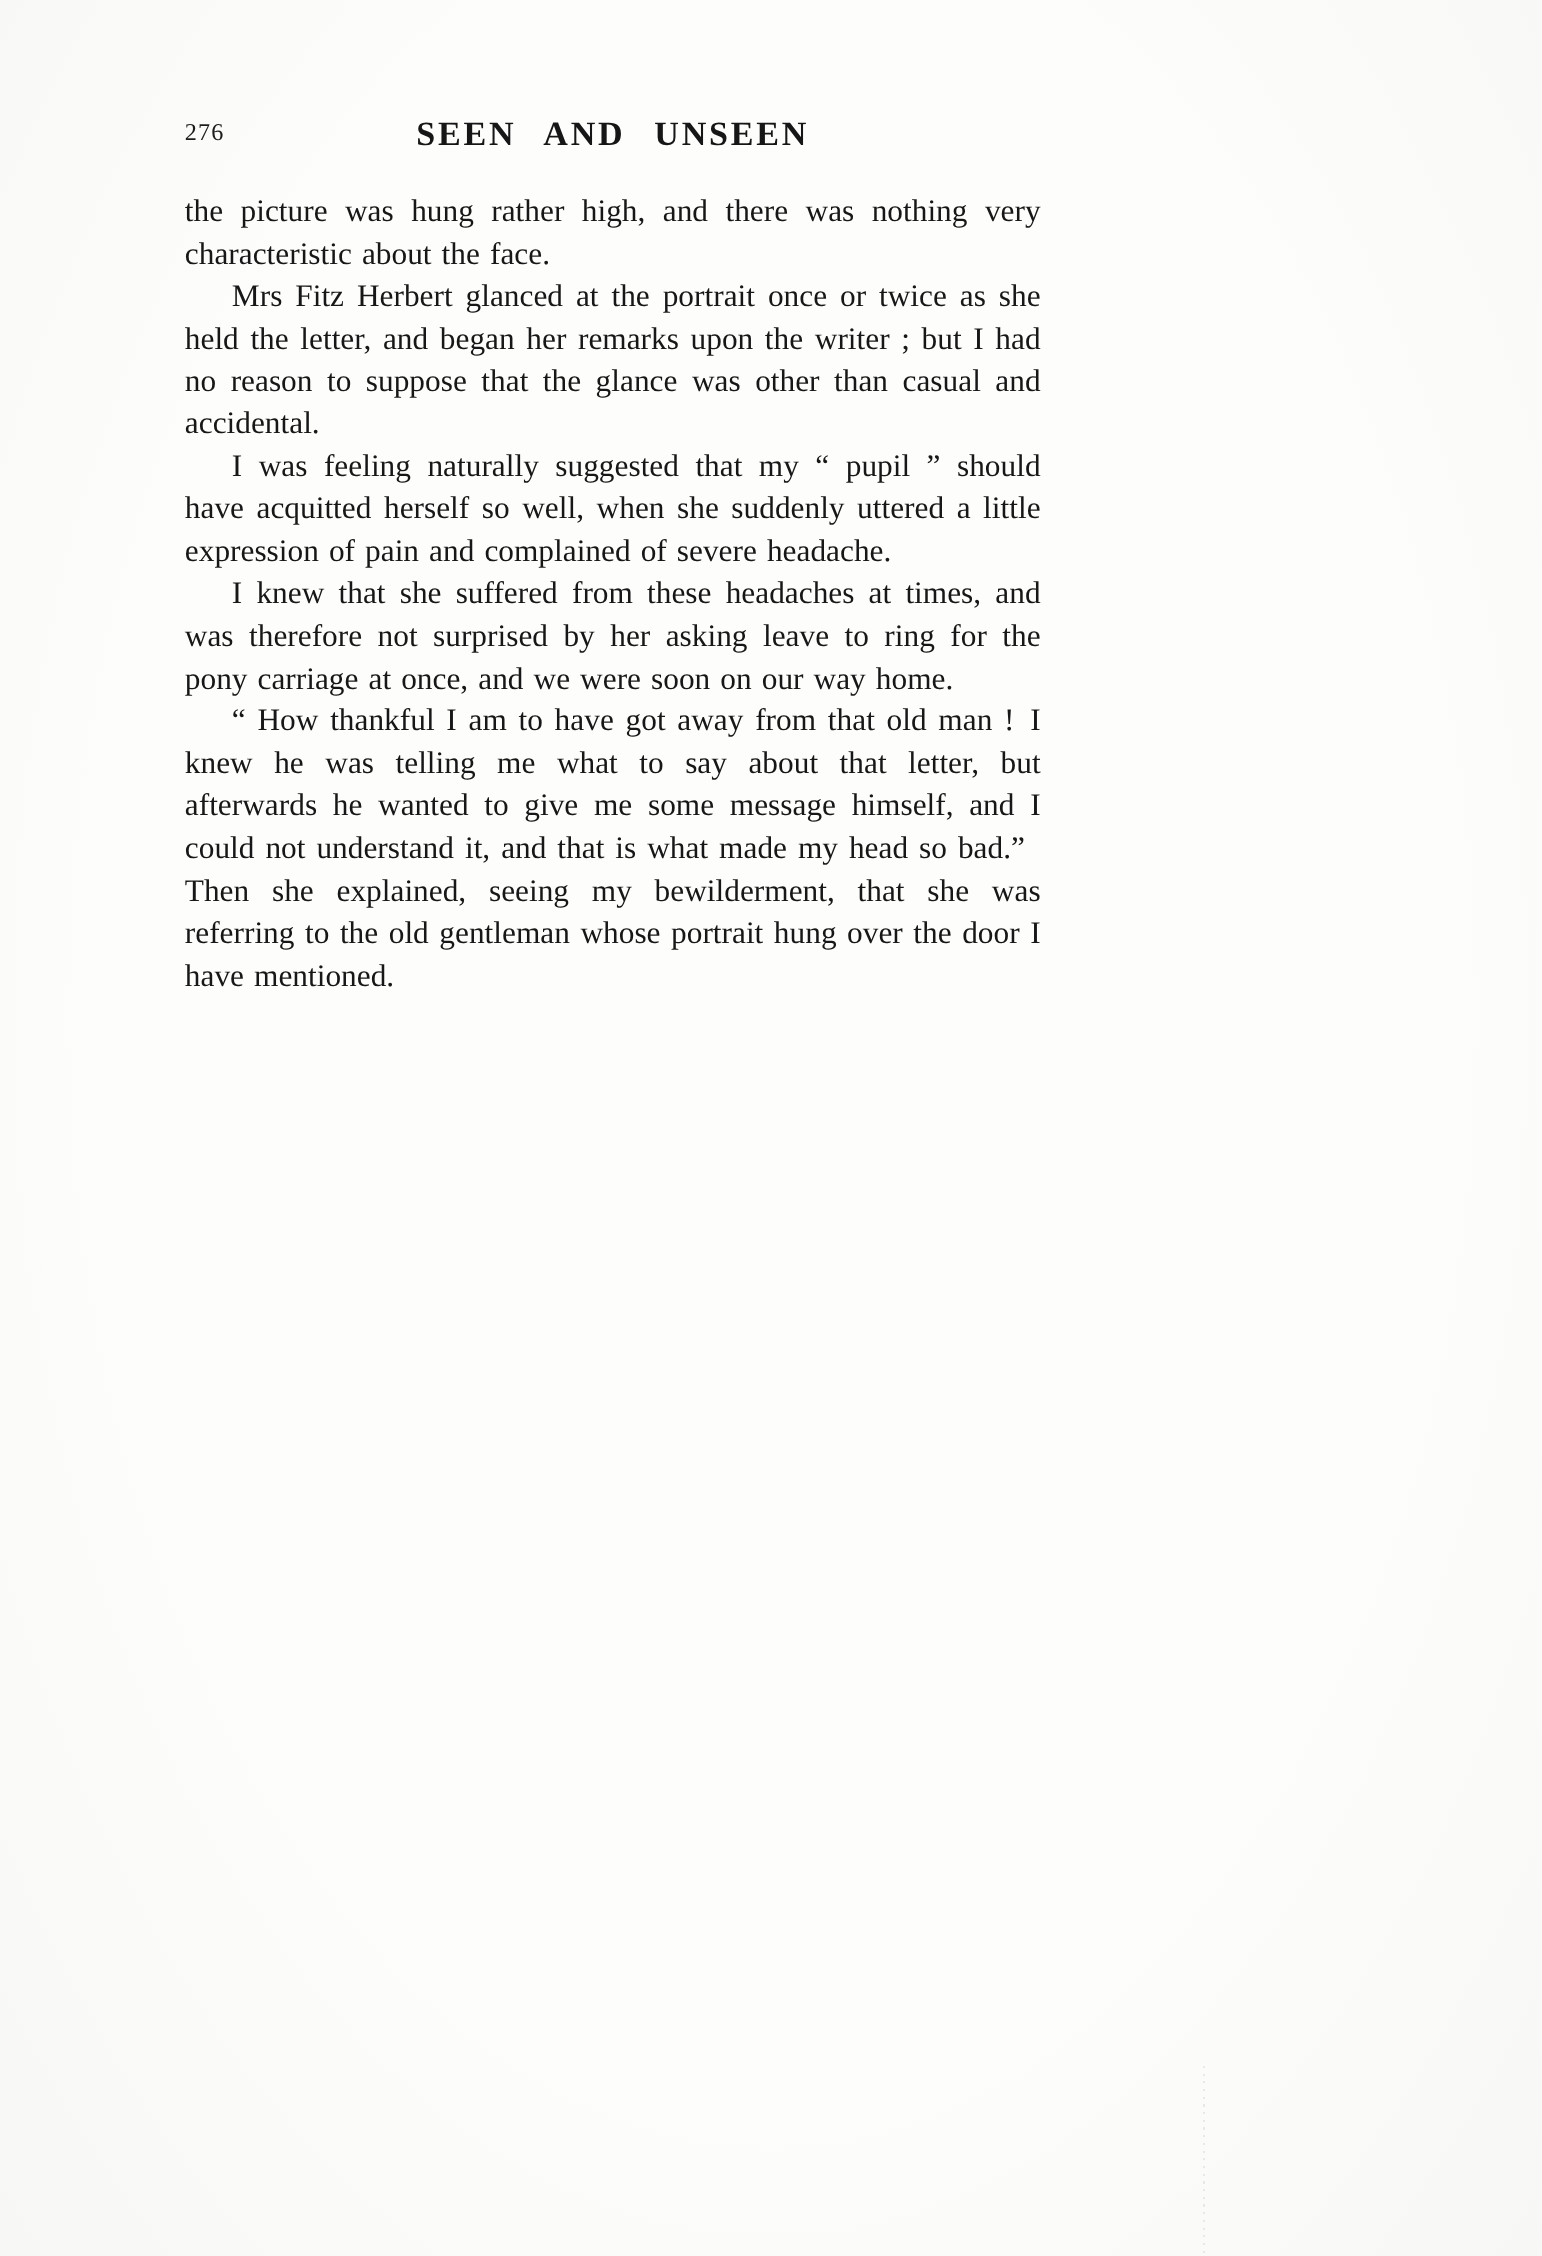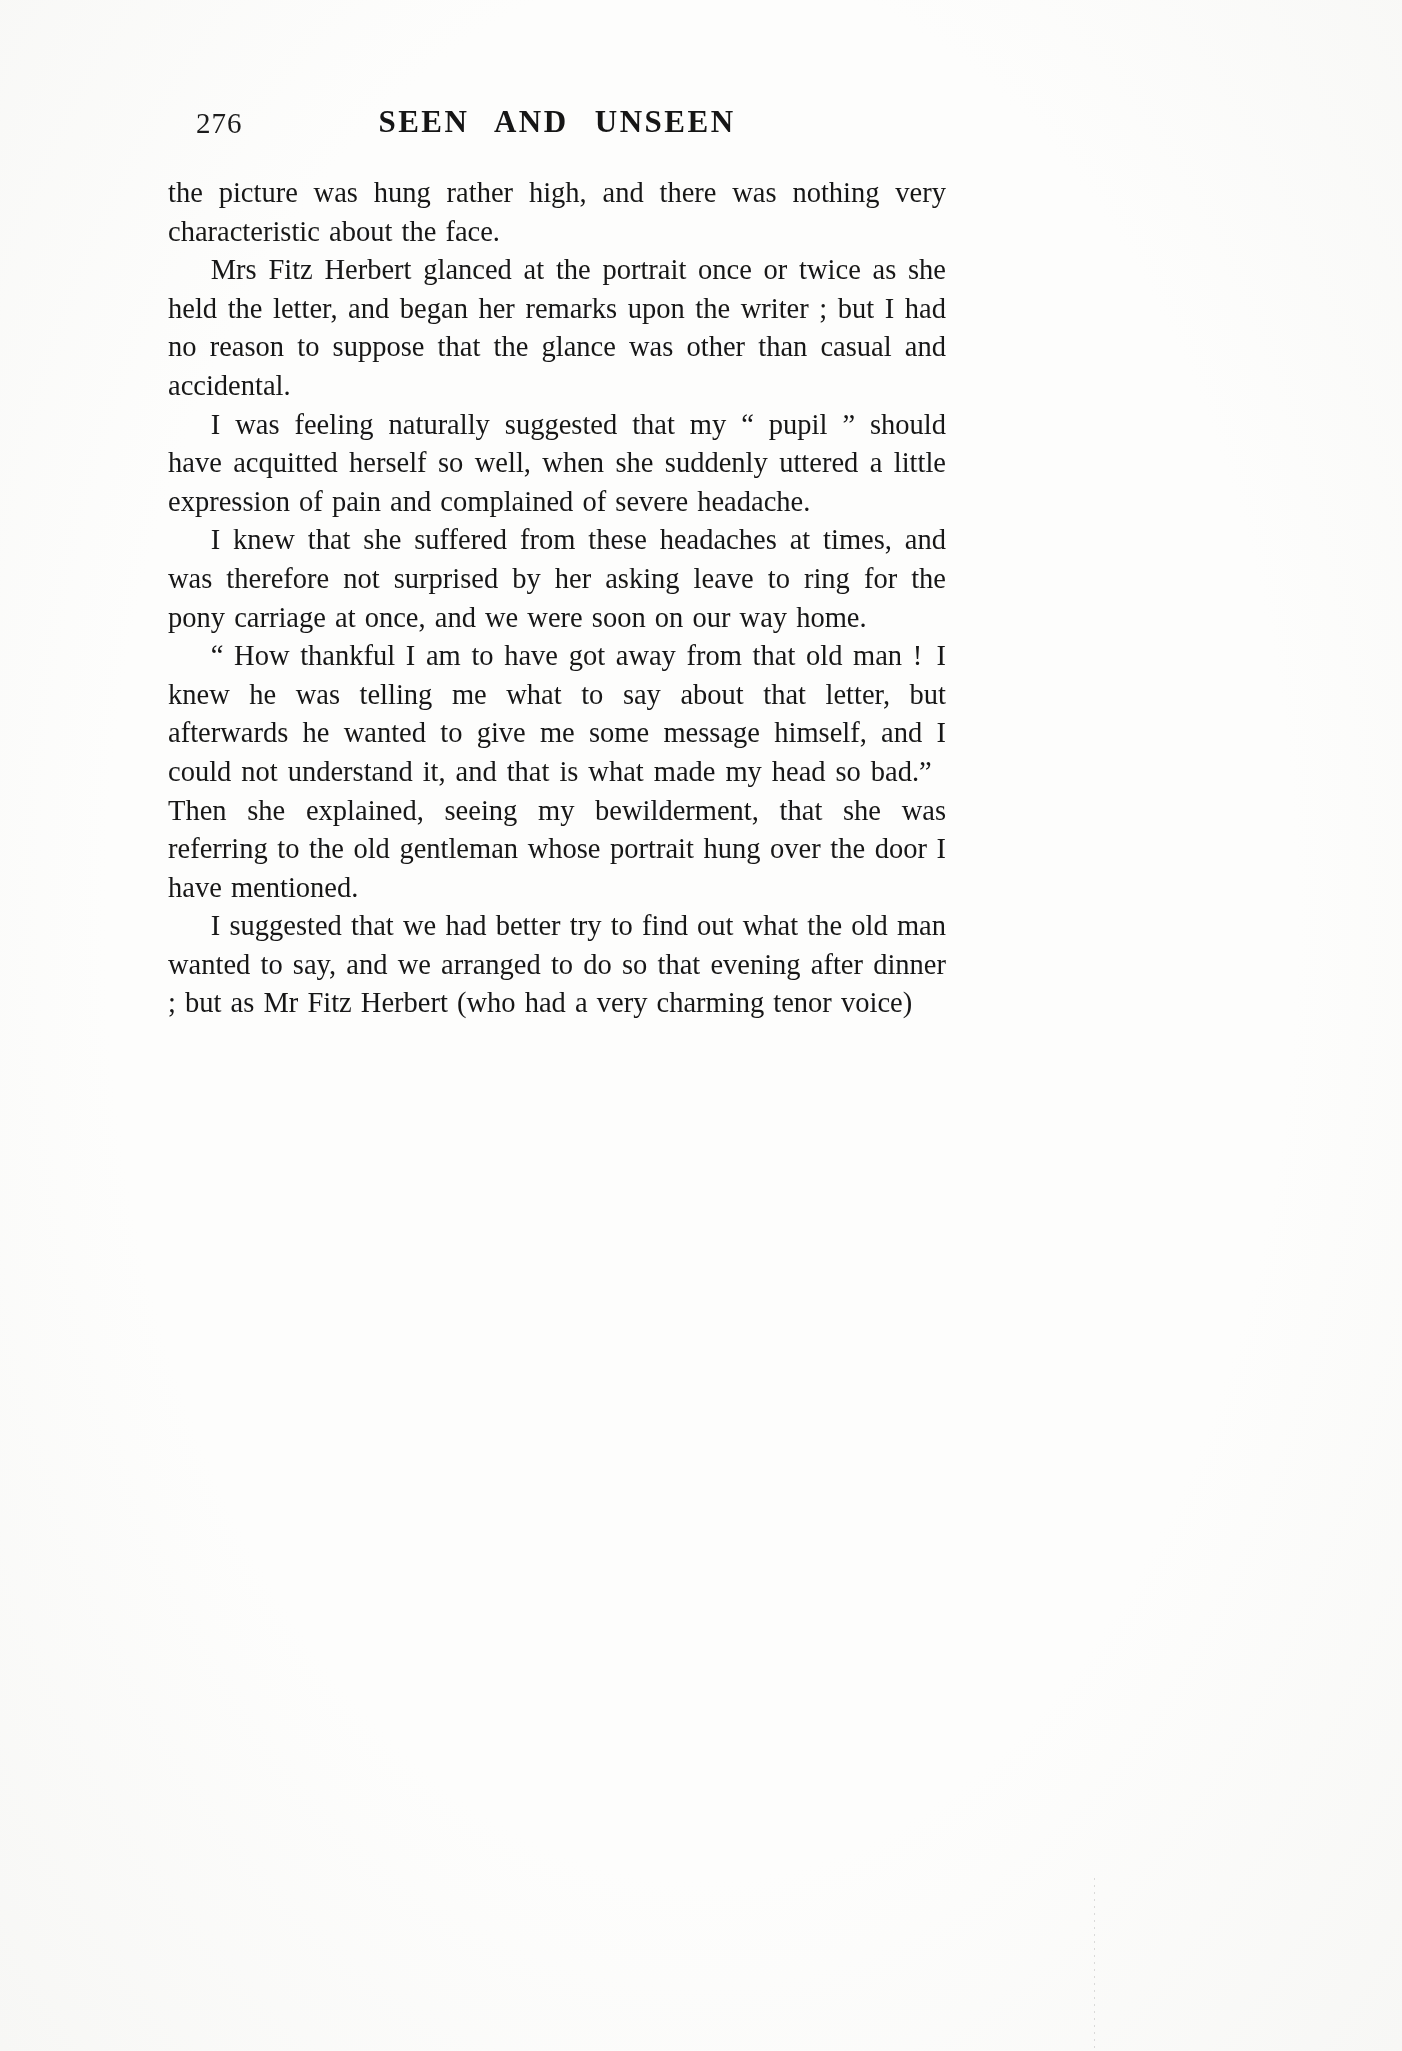--- a/index.html
+++ b/index.html
@@ -27,23 +27,22 @@
   }
   .page-header {
     position: relative;
     height: 44px;
     margin-bottom: 26px;
   }
   .page-number {
     position: absolute;
     left: 0;
     top: 3px;
-    font-size: 29px;
+    font-size: 22px;
     letter-spacing: 1px;
-    margin-left: 28px;
   }
   .running-title {
     display: block;
     text-align: center;
     font-size: 31px;
     letter-spacing: 2.5px;
     word-spacing: 16px;
     font-weight: 700;
     color: #161616;
   }
@@ -85,19 +84,18 @@
       <span class="page-number">276</span>
       <span class="running-title">SEEN AND UNSEEN</span>
     </header>
 
     <main class="text-block">
       <p class="continuation">the picture was hung rather high, and there was nothing very characteristic about the face.</p>
       <p>Mrs Fitz Herbert glanced at the portrait once or twice as she held the letter, and began her remarks upon the writer ; but I had no reason to suppose that the glance was other than casual and accidental.</p>
       <p>I was feeling naturally suggested that my “ pupil ” should have acquitted herself so well, when she suddenly uttered a little expression of pain and complained of severe headache.</p>
       <p>I knew that she suffered from these headaches at times, and was therefore not surprised by her asking leave to ring for the pony carriage at once, and we were soon on our way home.</p>
       <p>“ How thankful I am to have got away from that old man ! I knew he was telling me what to say about that letter, but afterwards he wanted to give me some message himself, and I could not understand it, and that is what made my head so bad.” Then she explained, seeing my bewilderment, that she was referring to the old gentleman whose portrait hung over the door I have mentioned.</p>
-      <p>I suggested that we had better try to find out what the old man wanted to say, and we arranged to do so that evening after dinner ; but as Mr Fitz Herbert (who had a very charming tenor voice)</p>
     </main>
 
   </div>
 
   <div class="scan-artifact"></div>
 </div>
 
 </body></html>

